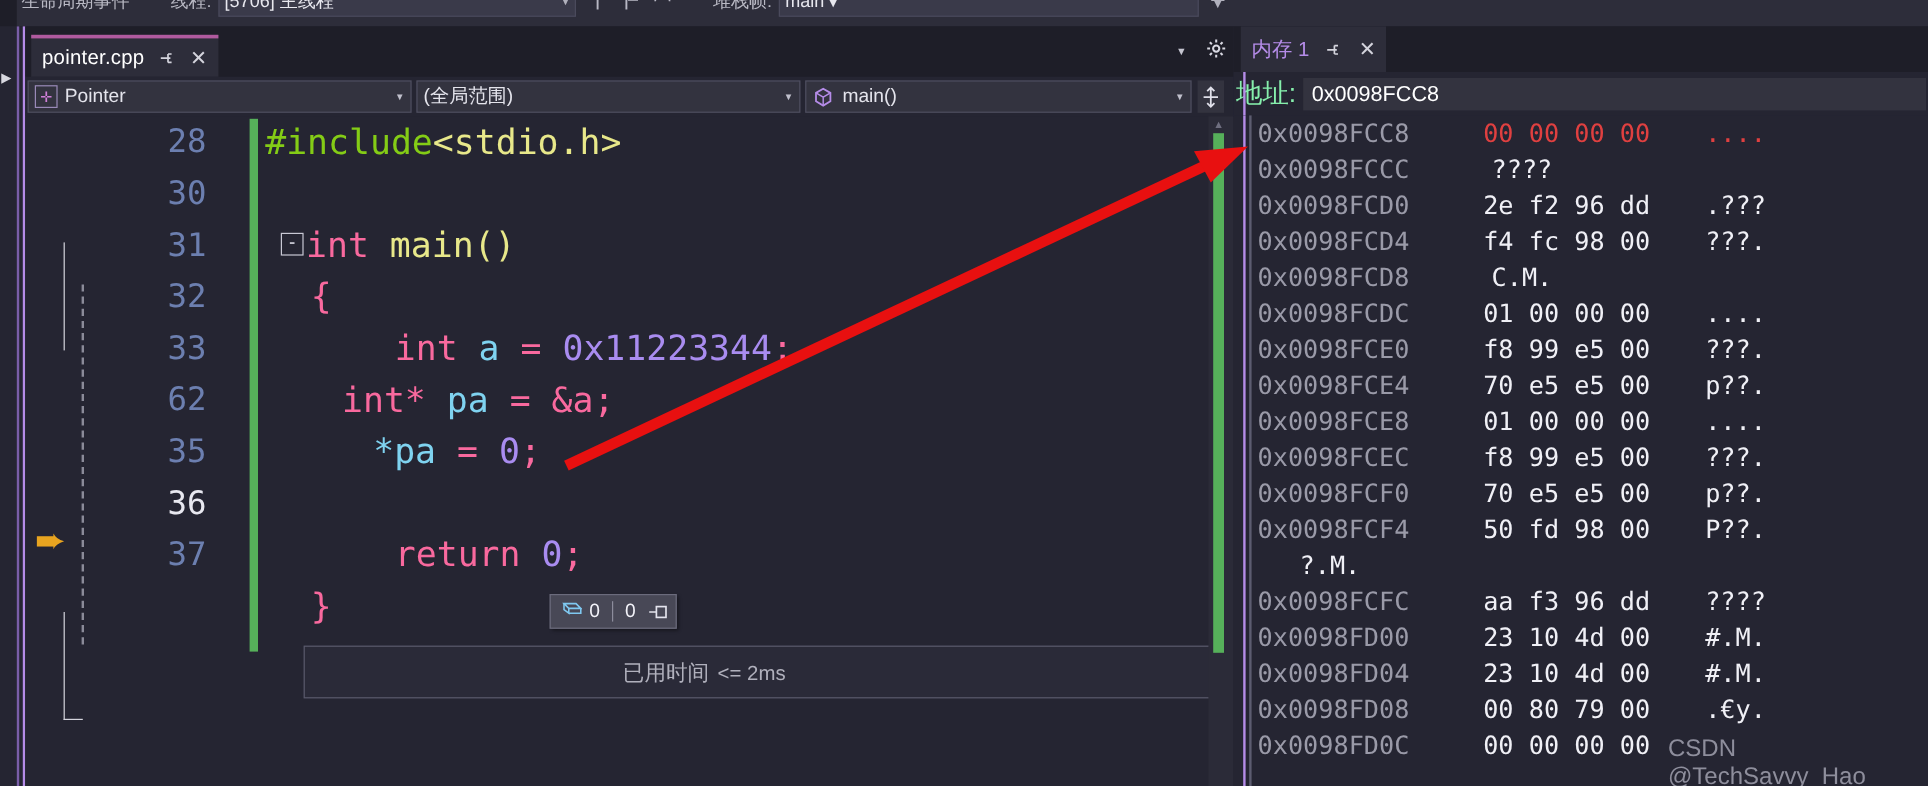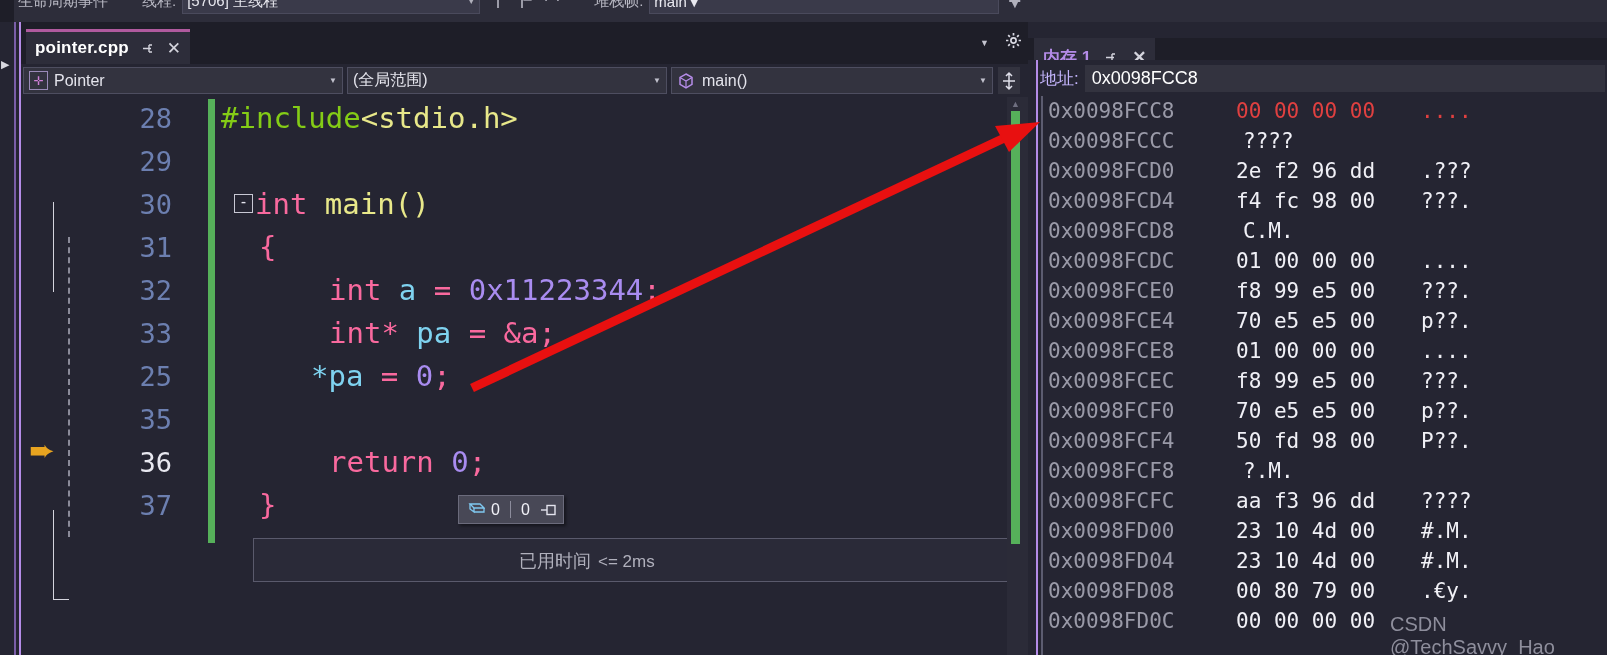--- a/index.html
+++ b/index.html
@@ -77,21 +77,21 @@
     background: #1e1e28;
   }
   .file-tab {
     position: absolute; left: 5px; top: 7px; height: 35px;
     background: #2d2d3a;
     display: flex; align-items: center; padding: 0 9px;
     box-sizing: border-box;
     border-top: 3px solid #b05a9e;
   }
   .file-tab .name {
-    color: #ffffff; font-size: 17px; font-weight: bold;
+    color: #ffffff; font-size: 17px; font-weight: normal;
     letter-spacing: 0.2px;
   }
   .tab-icon { margin-left: 11px; color: #d4d4dd; display: flex; align-items: center; }
   .tab-icon.close { margin-left: 12px; font-size: 17px; }
   .tab-row-right {
     position: absolute; right: 6px; top: 10px;
     display: flex; align-items: center; gap: 16px;
   }
   .chev-dn { color: #c5c5d0; font-size: 9px; }
   .gear { color: #d8d8e2; }
@@ -229,42 +229,41 @@
     position: absolute; left: 4px; top: 14px; width: 9px; height: 433px;
     background: #56b05a;
   }
 
   
   .mem-pane {
     position: absolute; left: 1028px; top: 0; width: 579px; height: 633px;
     background: #252532;
   }
   .mem-tabrow {
-    position: absolute; left: 0; top: 16px; width: 579px; height: 38px;
+    position: absolute; left: 0; top: 0; width: 579px; height: 38px;
     background: #1e1e28;
-    font-weight: bold;
   }
   .mem-tab {
     position: absolute; left: 6px; top: 0; height: 38px;
     background: #2d2d3a;
     display: flex; align-items: center; padding: 0 9px;
     box-sizing: border-box;
   }
   .mem-tab .name { color: #b58ce8; font-size: 17px; }
   .mem-pin { margin-left: 12px; color: #d4d4dd; display: flex; }
   .mem-close { margin-left: 14px; color: #d4d4dd; font-size: 17px; }
 
   .mem-addrbar {
     position: absolute; left: 0; top: 38px; width: 579px; height: 36px;
     background: #252532;
     display: flex; align-items: center;
   }
   .mem-vline { position: absolute; left: 8px; top: 0; width: 2px; height: 36px; background: #b58ce8; }
   .mem-addrlabel {
-    margin-left: 12px; color: #c4b5fd; font-size: 17px; white-space: nowrap;
+    margin-left: 2px; color: #86efac; font-size: 22px; white-space: nowrap;
   }
   .mem-addrinput {
     margin-left: 6px; flex: 1; height: 27px; margin-right: 2px;
     background: #33333f; border: none;
     color: #ffffff; font-size: 18px;
     display: flex; align-items: center; padding-left: 7px;
     box-sizing: border-box;
     font-family: "Liberation Sans", sans-serif;
   }
 
@@ -400,40 +399,39 @@
     </div>
 
     <div class="code-area">
 
       <div class="gutter-bp">
         <span class="exec-arrow">➨</span>
       </div>
 
       <div class="line-nums">
         <div class="ln">28</div>
-        <div class="ln">29</div>
         <div class="ln">30</div>
         <div class="ln">31</div>
         <div class="ln">32</div>
         <div class="ln">33</div>
-        <div class="ln">25</div>
+        <div class="ln">62</div>
         <div class="ln">35</div>
         <div class="ln cur">36</div>
         <div class="ln">37</div>
       </div>
 
       <div class="change-bar"></div>
 
       <div class="code-lines">
         <div class="cl"><span class="pp">#include</span><span class="hdr">&lt;stdio.h&gt;</span></div>
         <div class="cl"></div>
         <div class="cl"><span class="fold-box">-</span><span class="kw" style="margin-left:34px">int</span><span class="hdr"> main()</span></div>
         <div class="cl"><span class="punc" style="margin-left:38px">{</span></div>
         <div class="cl"><span class="kw" style="margin-left:108px">int</span><span class="id"> a </span><span class="op">= </span><span class="num">0x11223344</span><span class="punc">;</span></div>
-        <div class="cl"><span class="kw" style="margin-left:108px">int*</span><span class="id"> pa </span><span class="op">= </span><span class="op">&amp;a;</span></div>
+        <div class="cl"><span class="kw" style="margin-left:64px">int*</span><span class="id"> pa </span><span class="op">= </span><span class="op">&amp;a;</span></div>
         <div class="cl"><span class="id" style="margin-left:90px">*</span><span class="id">pa </span><span class="op">= </span><span class="num">0</span><span class="punc">;</span></div>
         <div class="cl"></div>
         <div class="cl"><span class="kw" style="margin-left:108px">return</span><span class="num"> 0</span><span class="punc">;</span></div>
         <div class="cl"><span class="punc" style="margin-left:38px">}</span></div>
       </div>
 
       <div class="brace-guide"></div>
       <div class="indent-guide"></div>
       <div class="brace-guide-low"></div>
       <div class="brace-corner"></div>
@@ -498,21 +496,21 @@
       <div class="mrow"><span class="maddr">0x0098FCD0</span><span class="mhex">2e f2 96 dd</span><span class="masc">.???</span></div>
       <div class="mrow"><span class="maddr">0x0098FCD4</span><span class="mhex">f4 fc 98 00</span><span class="masc">???.</span></div>
       <div class="mrow"><span class="maddr">0x0098FCD8</span><span class="masc">C.M.</span></div>
       <div class="mrow"><span class="maddr">0x0098FCDC</span><span class="mhex">01 00 00 00</span><span class="masc">....</span></div>
       <div class="mrow"><span class="maddr">0x0098FCE0</span><span class="mhex">f8 99 e5 00</span><span class="masc">???.</span></div>
       <div class="mrow"><span class="maddr">0x0098FCE4</span><span class="mhex">70 e5 e5 00</span><span class="masc">p??.</span></div>
       <div class="mrow"><span class="maddr">0x0098FCE8</span><span class="mhex">01 00 00 00</span><span class="masc">....</span></div>
       <div class="mrow"><span class="maddr">0x0098FCEC</span><span class="mhex">f8 99 e5 00</span><span class="masc">???.</span></div>
       <div class="mrow"><span class="maddr">0x0098FCF0</span><span class="mhex">70 e5 e5 00</span><span class="masc">p??.</span></div>
       <div class="mrow"><span class="maddr">0x0098FCF4</span><span class="mhex">50 fd 98 00</span><span class="masc">P??.</span></div>
-      <div class="mrow"><span class="maddr">0x0098FCF8</span><span class="masc">?.M.</span></div>
+      <div class="mrow"><span class="masc">?.M.</span></div>
       <div class="mrow"><span class="maddr">0x0098FCFC</span><span class="mhex">aa f3 96 dd</span><span class="masc">????</span></div>
       <div class="mrow"><span class="maddr">0x0098FD00</span><span class="mhex">23 10 4d 00</span><span class="masc">#.M.</span></div>
       <div class="mrow"><span class="maddr">0x0098FD04</span><span class="mhex">23 10 4d 00</span><span class="masc">#.M.</span></div>
       <div class="mrow"><span class="maddr">0x0098FD08</span><span class="mhex">00 80 79 00</span><span class="masc">.€y.</span></div>
       <div class="mrow"><span class="maddr">0x0098FD0C</span><span class="mhex">00 00 00 00</span><span class="masc"></span></div>
     </div>
   </div>
 </div>
 
 <div class="watermark">CSDN @TechSavvy_Hao</div>

